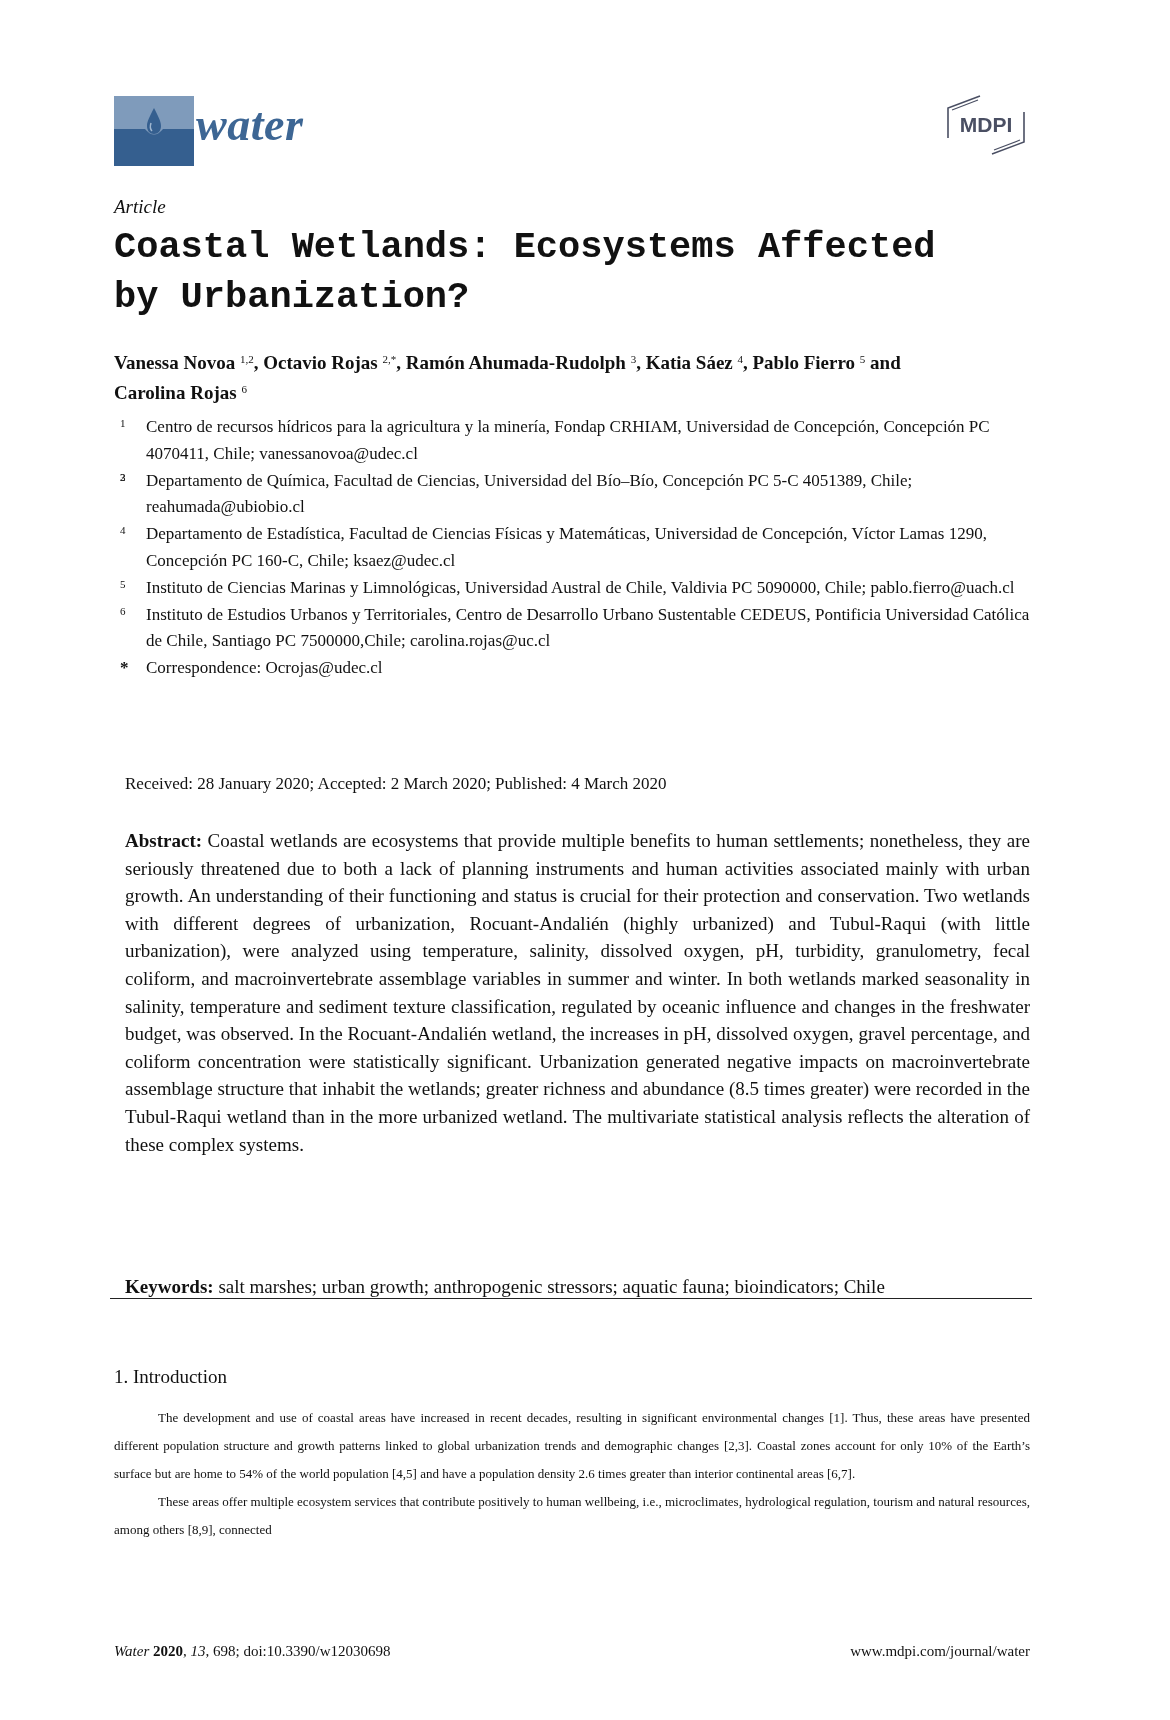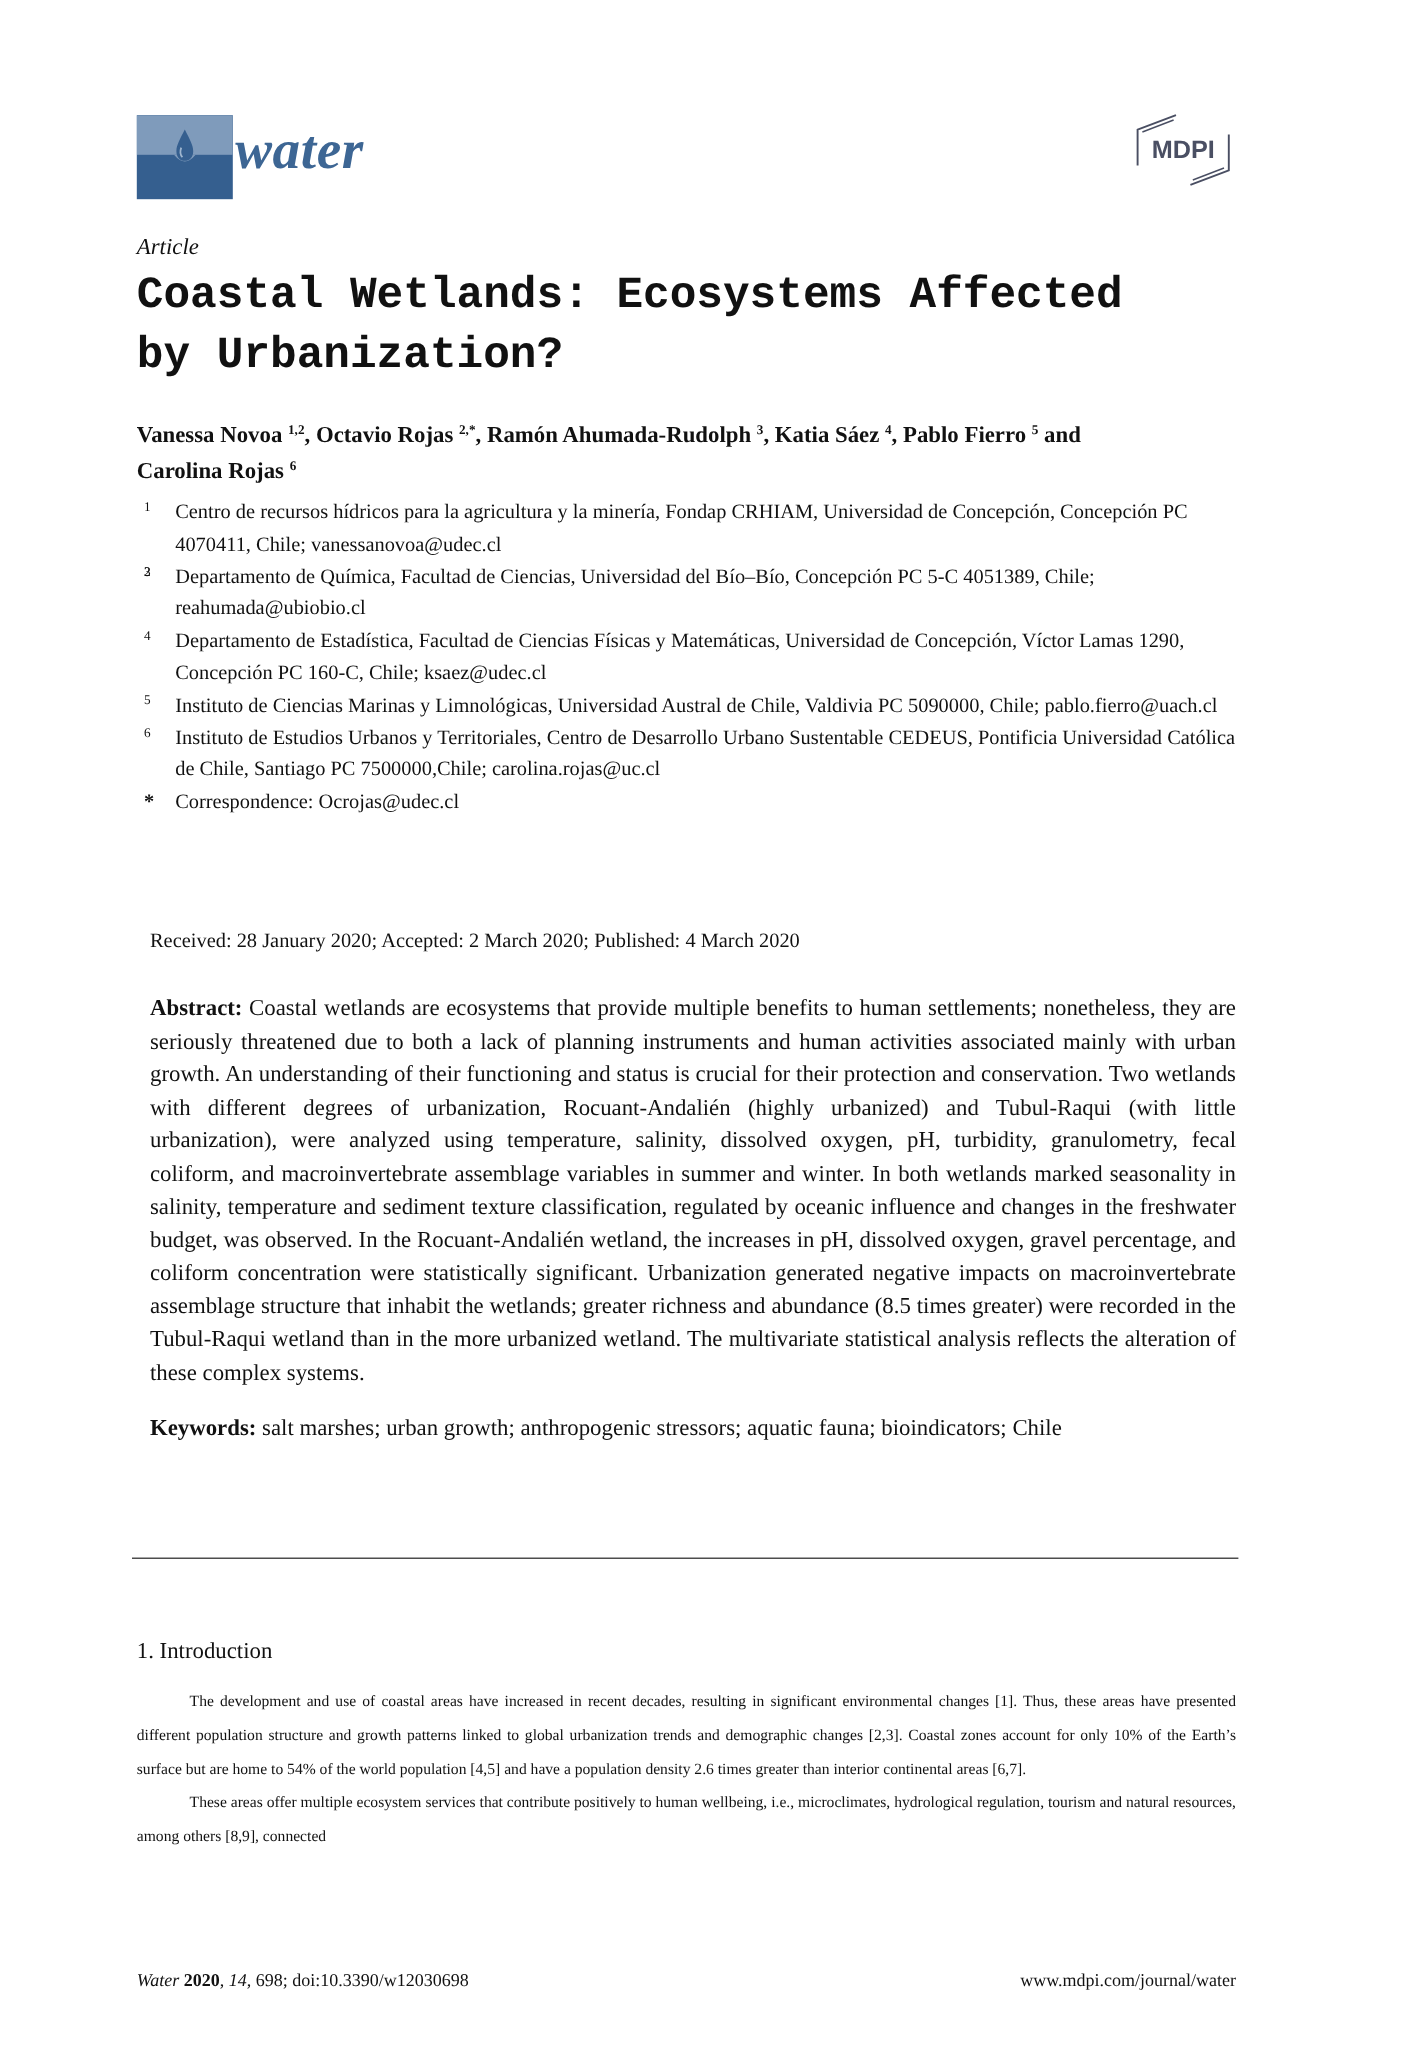--- a/index.html
+++ b/index.html
@@ -13,31 +13,31 @@
   .journal-logo { left: 114px; top: 96px; width: 80px; height: 70px; background: #355f8f; overflow: hidden; }
   .journal-logo .top { position: absolute; left: 0; top: 0; width: 80px; height: 33px; background: #7f9bbb; }
   .journal-logo svg { position: absolute; left: 0; top: 0; }
   .journal-name { left: 196px; top: 98px; font-size: 46px; font-style: italic; font-weight: bold; color: #3d6694; letter-spacing: 0.5px; }
   .mdpi-logo { left: 940px; top: 94px; width: 92px; height: 62px; }
 
   .article-type { left: 114px; top: 196px; font-size: 19px; font-style: italic; }
   .title { left: 114px; top: 222px; width: 900px; font-size: 37px; font-weight: bold; line-height: 50px; font-family: Liberation Mono, monospace; }
 
   .authors { left: 114px; top: 346px; width: 940px; font-size: 19px; font-weight: bold; line-height: 27px; }
-  .authors sup { font-size: 11px; font-weight: bold; vertical-align: 6px; }
+  .authors sup { font-size: 11px; font-weight: normal; vertical-align: 6px; }
 
   .affils { left: 118px; top: 414px; width: 930px; font-size: 17px; line-height: 26.8px; }
   .affil { position: relative; padding-left: 28px; }
   .affil .num { position: absolute; left: 2px; top: -4px; font-size: 11px; }
   .affil .star { position: absolute; left: 2px; top: 0; font-size: 17px; font-weight: bold; }
 
   .dates { left: 125px; top: 774px; font-size: 17px; }
 
   .abstract { left: 125px; top: 827px; width: 905px; font-size: 19px; line-height: 27.6px; text-align: justify; }
-  .keywords { left: 125px; top: 1180px; width: 920px; font-size: 19px; }
+  .keywords { left: 125px; top: 1276px; width: 920px; font-size: 19px; }
   .bold { font-weight: bold; }
 
   .rule { left: 110px; top: 1298px; width: 922px; height: 1px; background: #222; }
 
   .section-heading { left: 114px; top: 1366px; font-size: 19px; font-weight: normal; }
   .body-text { left: 114px; top: 1404px; width: 916px; font-size: 13px; line-height: 28px; text-align: justify; }
   .body-text p { margin: 0; text-indent: 44px; }
 
   .footer-left { left: 114px; top: 1643px; font-size: 15px; }
   .footer-right { left: 810px; top: 1643px; width: 220px; font-size: 15px; text-align: right; }
@@ -100,15 +100,15 @@
 
 <div class="abs rule"></div>
 
 <div class="abs section-heading">1. Introduction</div>
 <div class="abs body-text">
   <p>The development and use of coastal areas have increased in recent decades, resulting in significant environmental changes [1]. Thus, these areas have presented different population structure and growth patterns linked to global urbanization trends and demographic changes [2,3]. Coastal zones account for only 10% of the Earth’s surface but are home to 54% of the world population [4,5] and have a population density 2.6 times greater than interior continental areas [6,7].</p>
   <p>These areas offer multiple ecosystem services that contribute positively to human wellbeing, i.e., microclimates, hydrological regulation, tourism and natural resources, among others [8,9], connected</p>
 </div>
 
 <div class="abs footer-left">
-  <i>Water</i> <b>2020</b>, <i>14</i><span>, 698; doi:10.3390/w12030698</span>
+  <i>Water</i> <b>2020</b>, <i>13</i><span>, 698; doi:10.3390/w12030698</span>
 </div>
 <div class="abs footer-right">www.mdpi.com/journal/water</div>
 
 </body></html>

